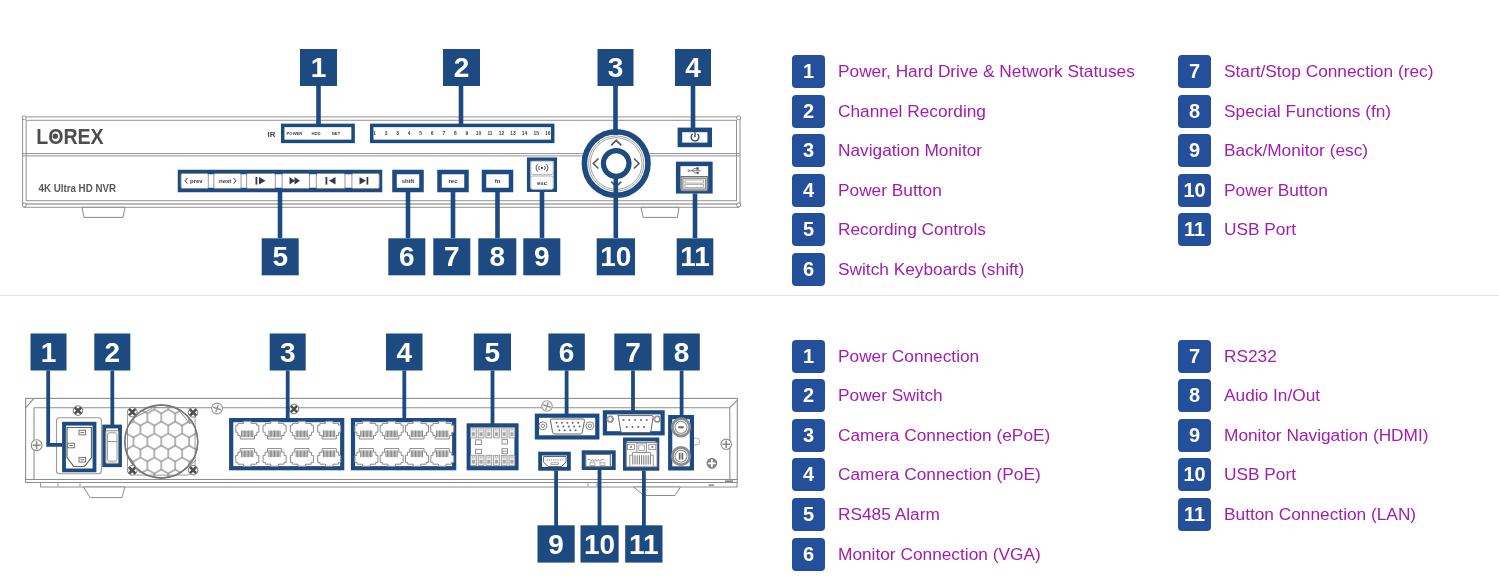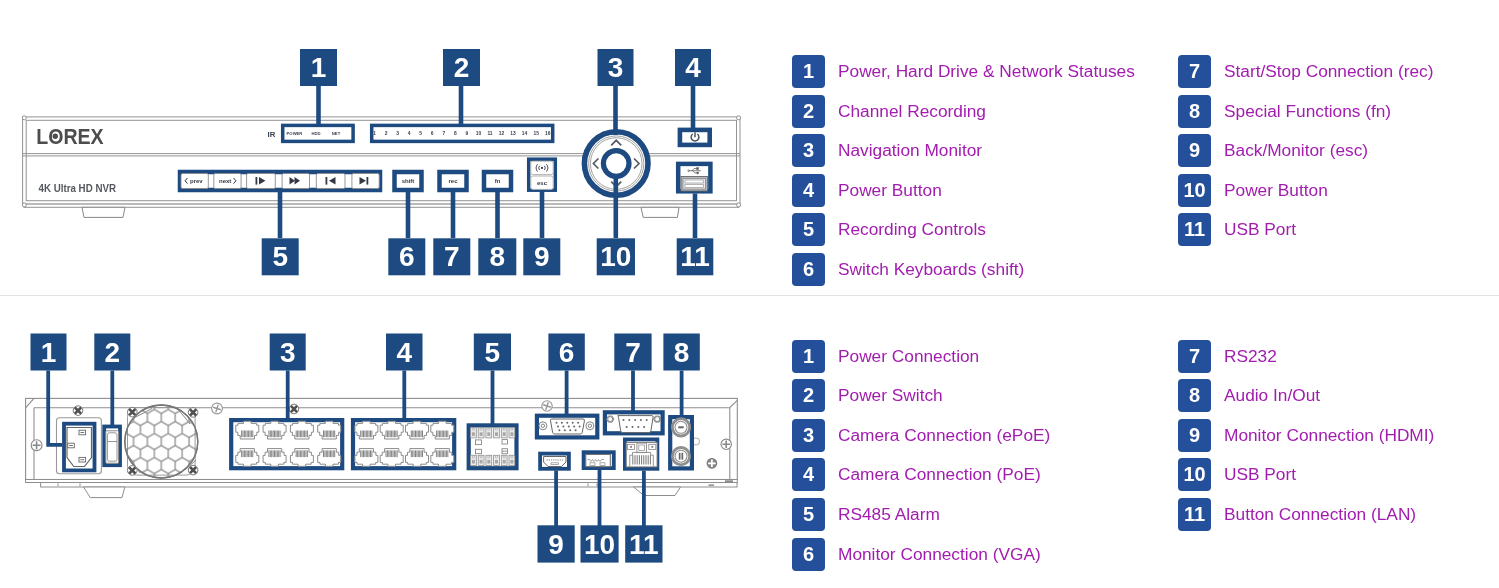--- a/index.html
+++ b/index.html
@@ -742,21 +742,21 @@
         <div class="ltext">RS232</div>
       </div>
 
   <div class="lrow" style="left:1178px;top:379px;">
         <div class="lbadge">8</div>
         <div class="ltext">Audio In/Out</div>
       </div>
 
   <div class="lrow" style="left:1178px;top:418.7px;">
         <div class="lbadge">9</div>
-        <div class="ltext">Monitor Connection (HDMI)</div>
+        <div class="ltext">Monitor Navigation (HDMI)</div>
       </div>
 
   <div class="lrow" style="left:1178px;top:458.3px;">
         <div class="lbadge">10</div>
         <div class="ltext">USB Port</div>
       </div>
 
   <div class="lrow" style="left:1178px;top:497.9px;">
         <div class="lbadge">11</div>
         <div class="ltext">Button Connection (LAN)</div>

